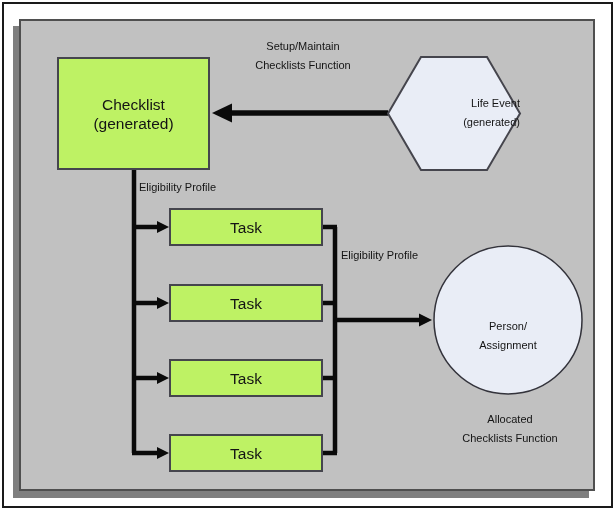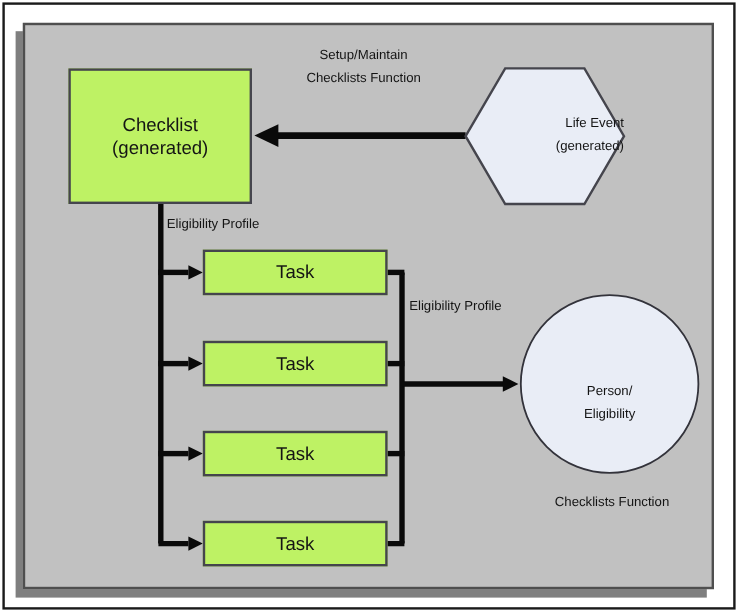--- a/index.html
+++ b/index.html
@@ -148,29 +148,30 @@
     <div>Task</div>
   </div>
 
   <div class="float-label hex-label">
     <div>Life Event</div>
     <div>(generated)</div>
   </div>
 
   <div class="float-label circle-label">
     <div>Person/</div>
-    <div>Eligibility</div>
+    <div>Assignment</div>
   </div>
 
   <div class="float-label setup-label">
     <div>Setup/Maintain</div>
     <div>Checklists Function</div>
   </div>
 
   <div class="float-label elig-left">Eligibility Profile</div>
 
   <div class="float-label elig-right">Eligibility Profile</div>
 
   <div class="float-label allocated-label">
+    <div>Allocated</div>
     <div>Checklists Function</div>
   </div>
 
 </div>
 
 </body></html>

